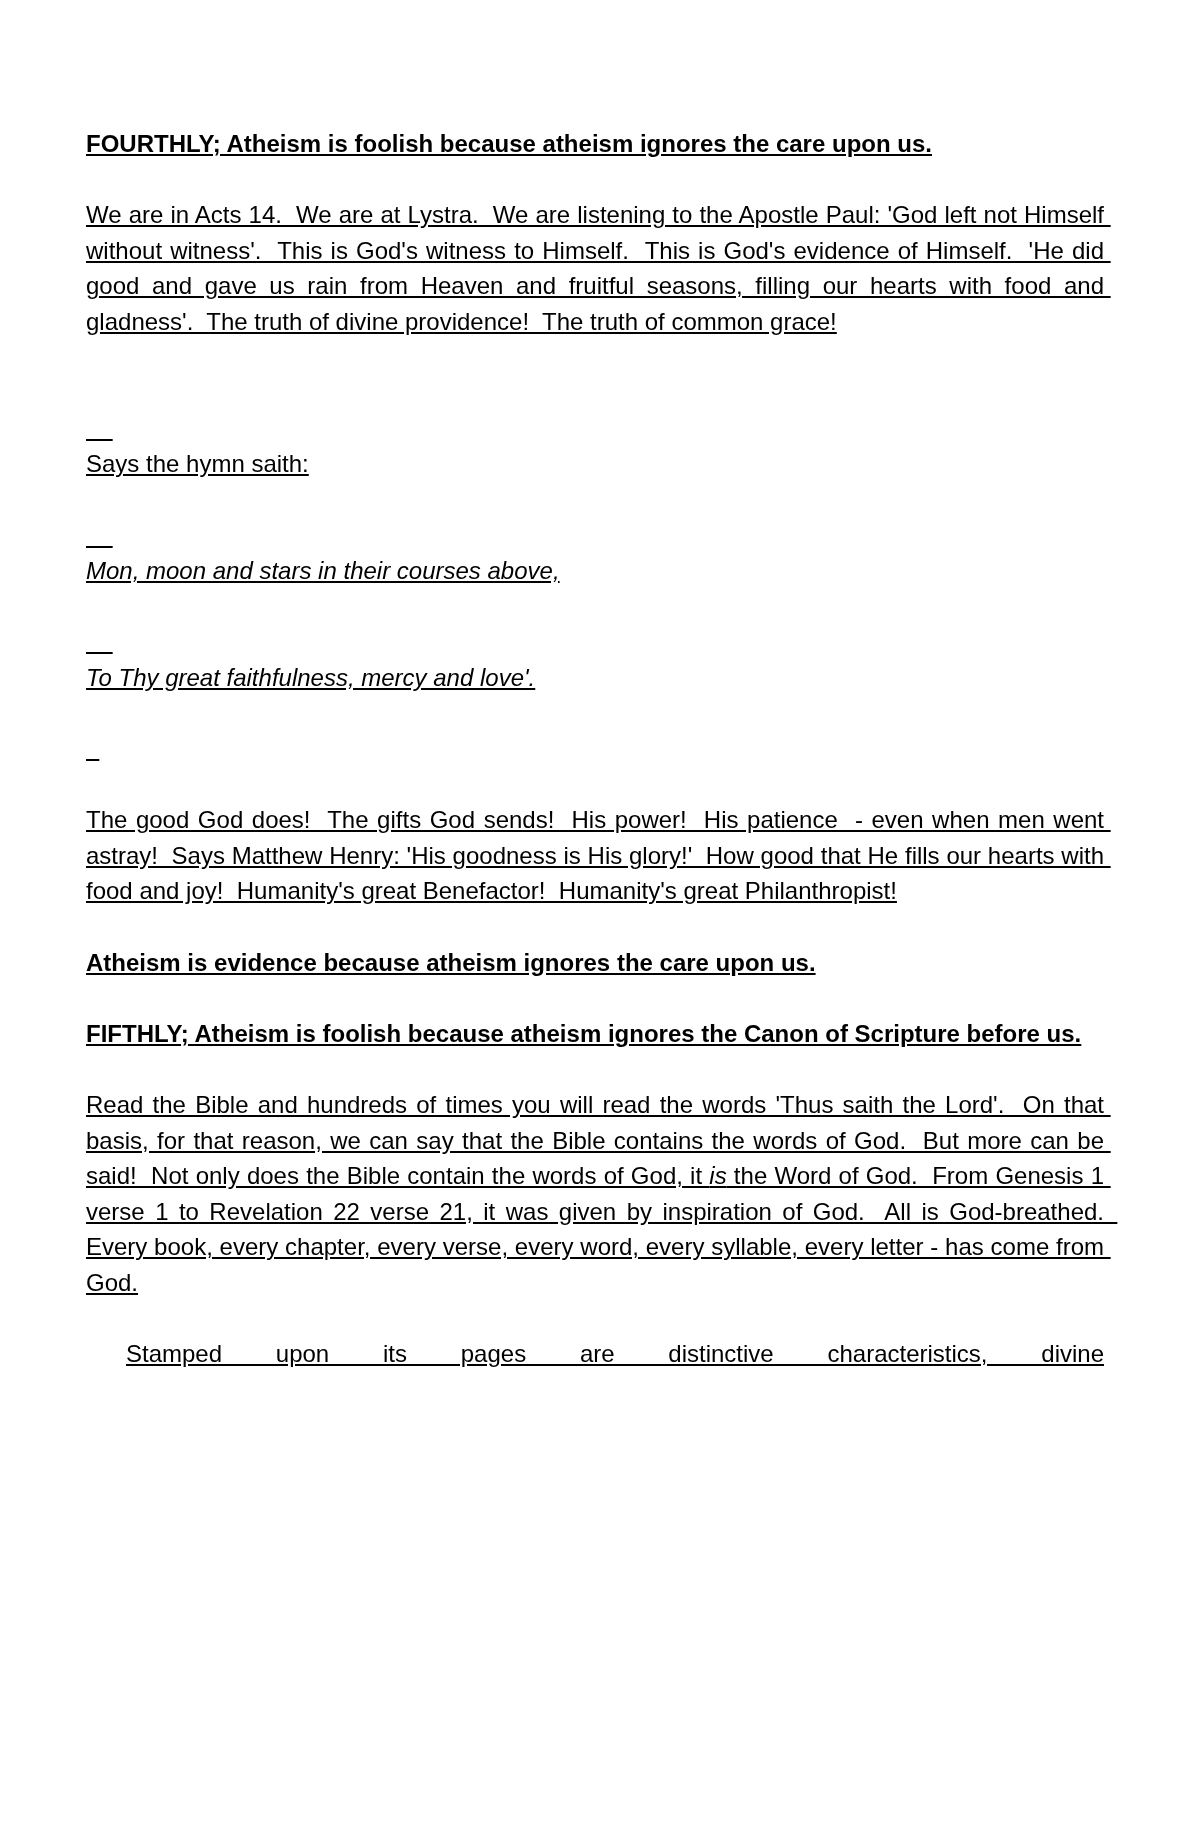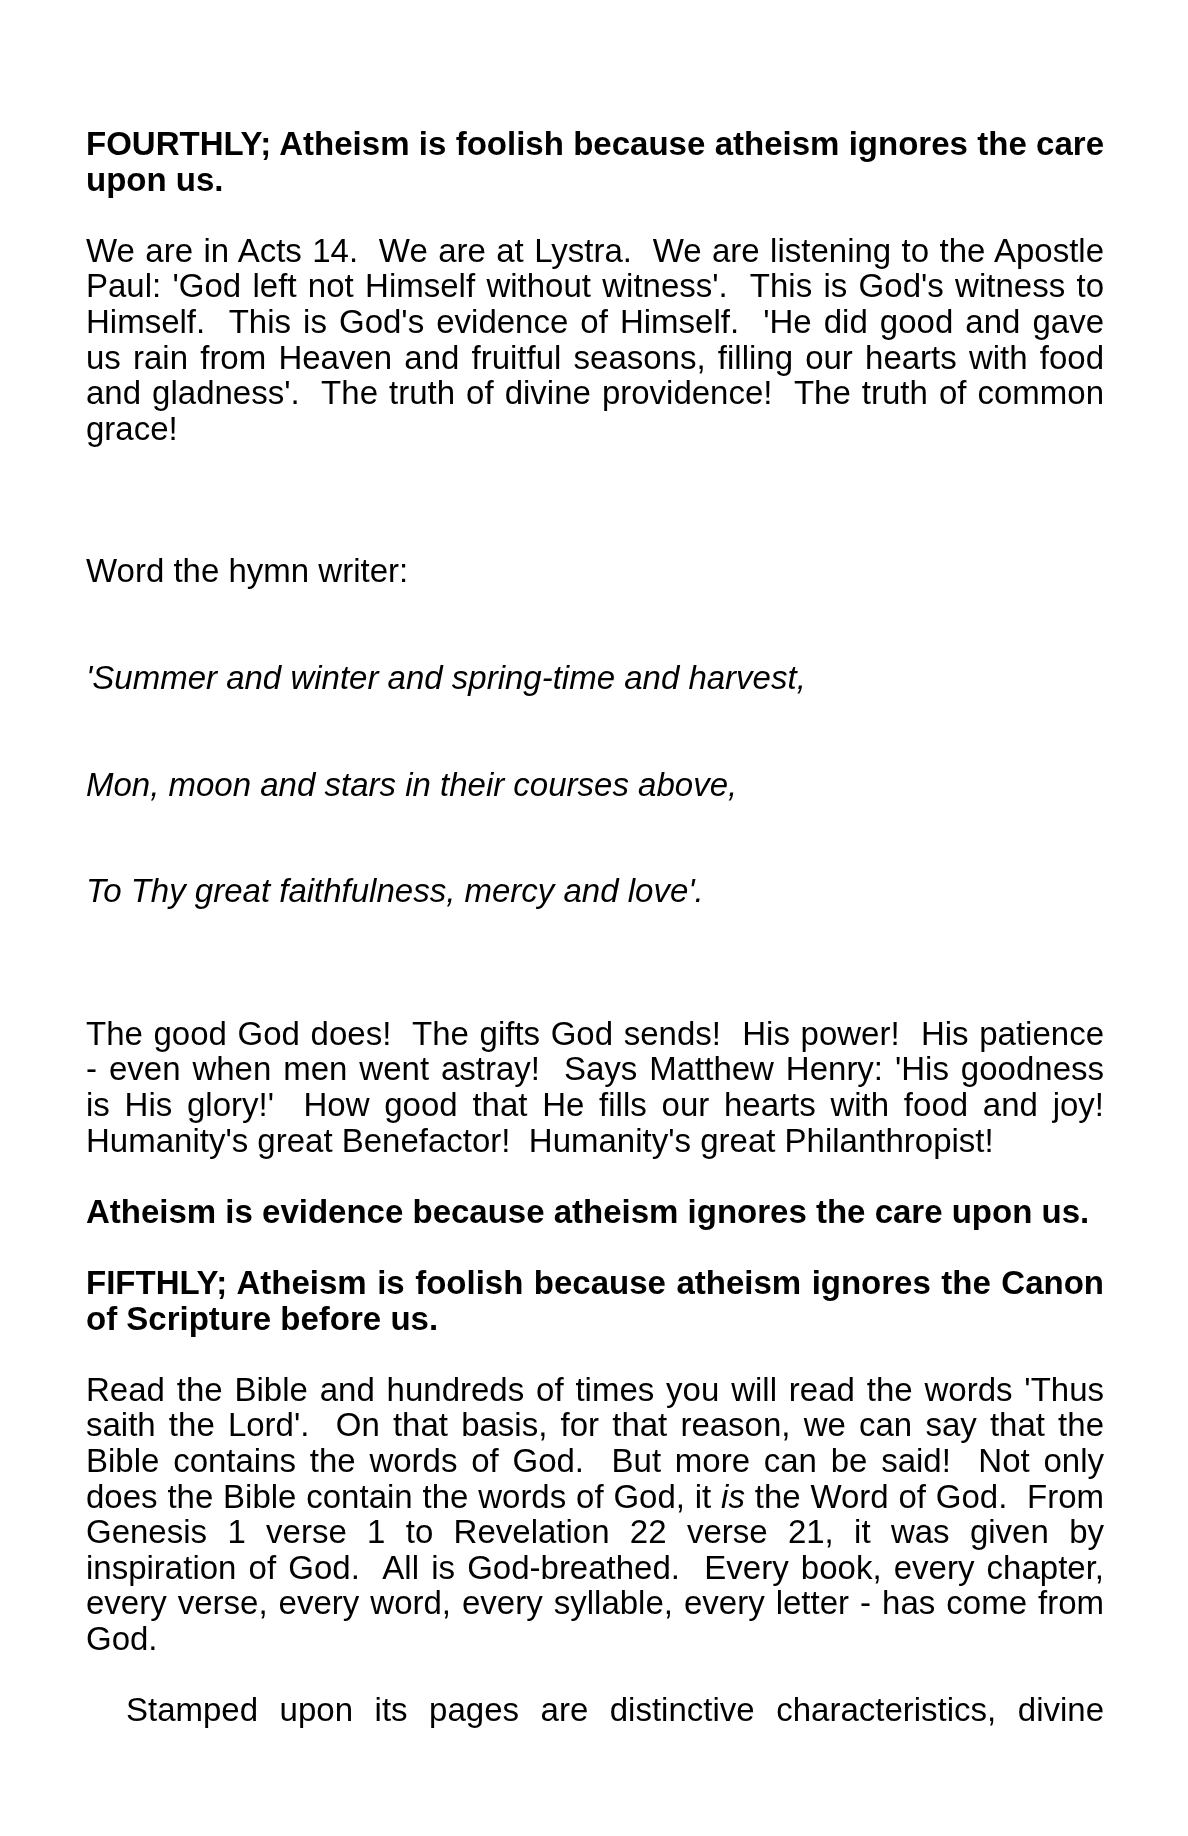--- a/index.html
+++ b/index.html
@@ -13,23 +13,24 @@
     position: relative;
     overflow: hidden;
     font-family: "Liberation Sans", "DejaVu Sans", sans-serif;
     color: #000000;
   }
   .page-text {
     position: absolute;
     left: 86px;
     top: 126px;
     width: 1018px;
-    font-size: 33px;
+    font-size: 24px;
     line-height: 35.6px;
     letter-spacing: 0;
+    text-decoration: underline;
   }
   .block {
     margin: 0 0 35.6px 0;
     white-space: pre-wrap;
   }
   .block:last-child { margin-bottom: 0; margin-left: 40px; }
   h2.block, p.block, div.block {
     font-size: inherit;
     line-height: inherit;
   }
@@ -49,22 +50,21 @@
 </head>
 <body>
 
 <div class="page-text">
 
   <h2 class="block justify bold">FOURTHLY; Atheism is foolish because atheism ignores the care upon us.</h2>
 
   <p class="block justify">We are in Acts 14.  We are at Lystra.  We are listening to the Apostle Paul: 'God left not Himself without witness'.  This is God's witness to Himself.  This is God's evidence of Himself.  'He did good and gave us rain from Heaven and fruitful seasons, filling our hearts with food and gladness'.  The truth of divine providence!  The truth of common grace!</p>
 
   <div class="block">
-    <p class="line">Word the hymn writer:</p>
-    <p class="line hymn-line">'Summer and winter and spring-time and harvest,</p>
+    <p class="line">Says the hymn saith:</p>
     <p class="line hymn-line">Mon, moon and stars in their courses above,</p>
     <p class="line hymn-line">To Thy great faithfulness, mercy and love'.</p>
   </div>
 
   <p class="block justify">The good God does!  The gifts God sends!  His power!  His patience  - even when men went astray!  Says Matthew Henry: 'His goodness is His glory!'  How good that He fills our hearts with food and joy!  Humanity's great Benefactor!  Humanity's great Philanthropist!</p>
 
   <p class="block justify bold">Atheism is evidence because atheism ignores the care upon us.</p>
 
   <h2 class="block justify bold">FIFTHLY; Atheism is foolish because atheism ignores the Canon of Scripture before us.</h2>
 

